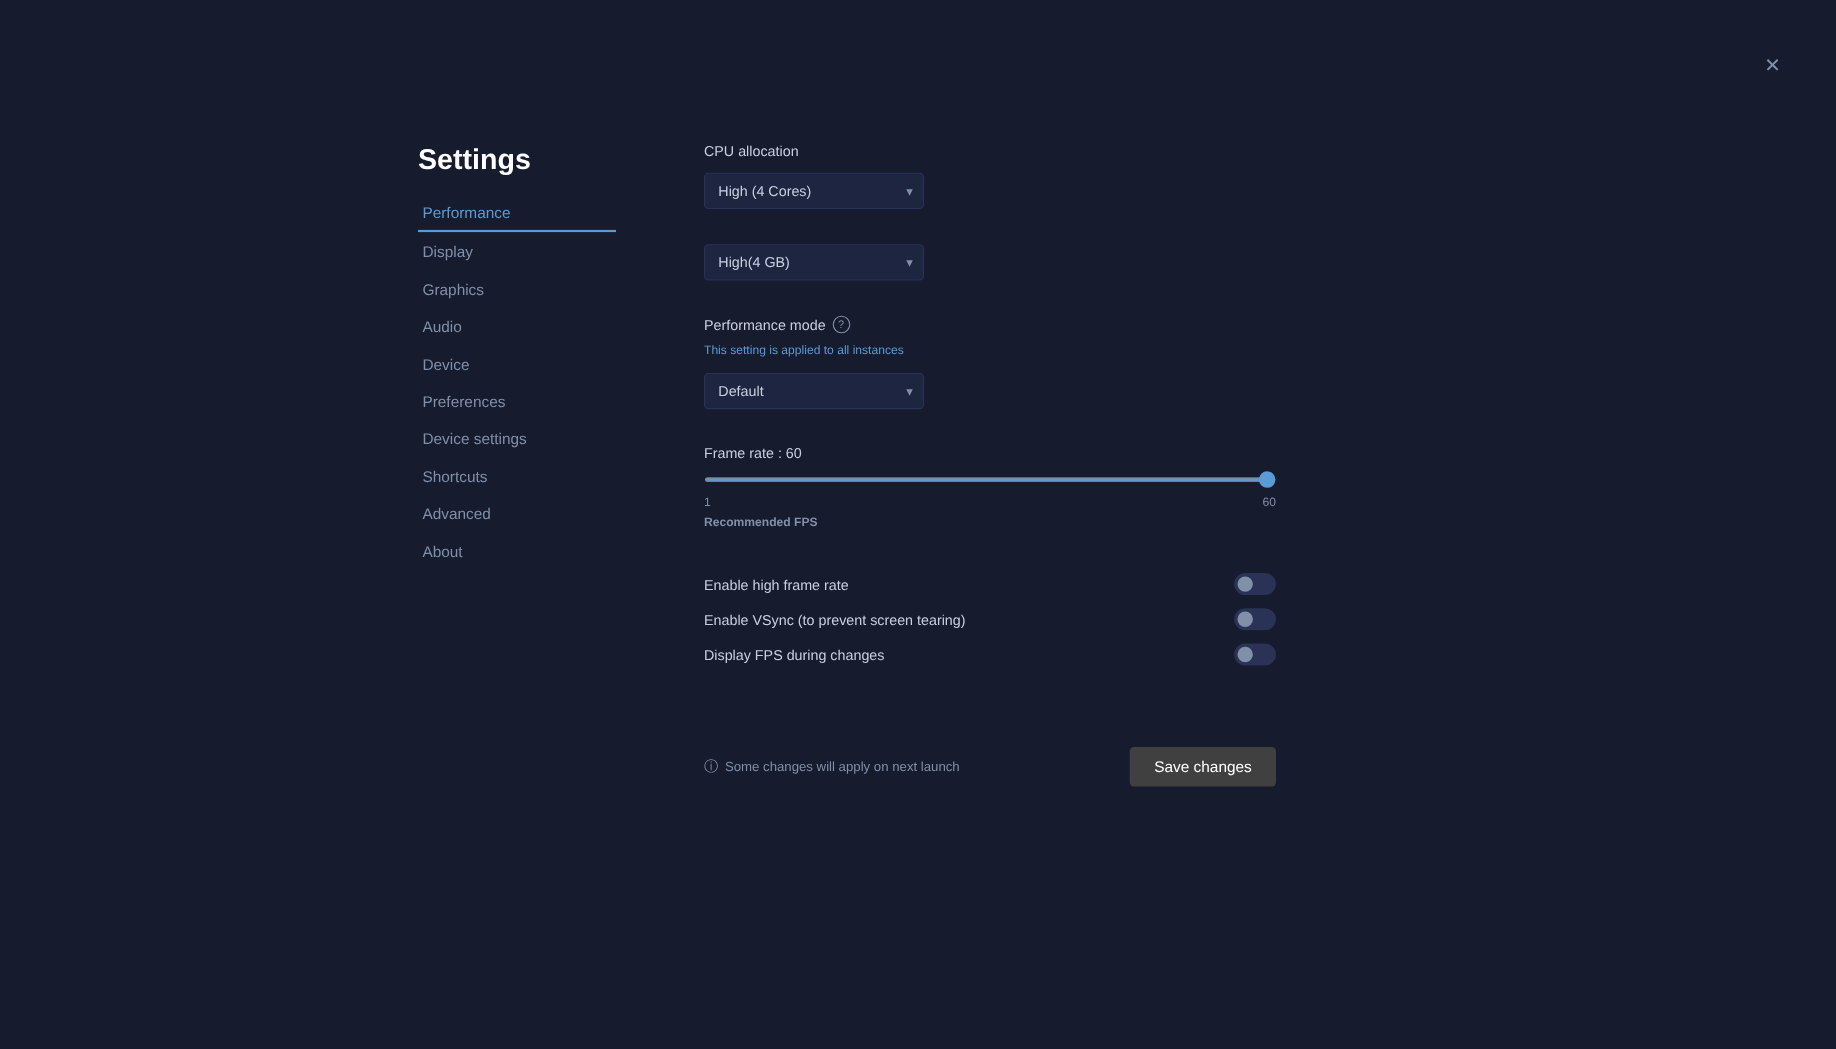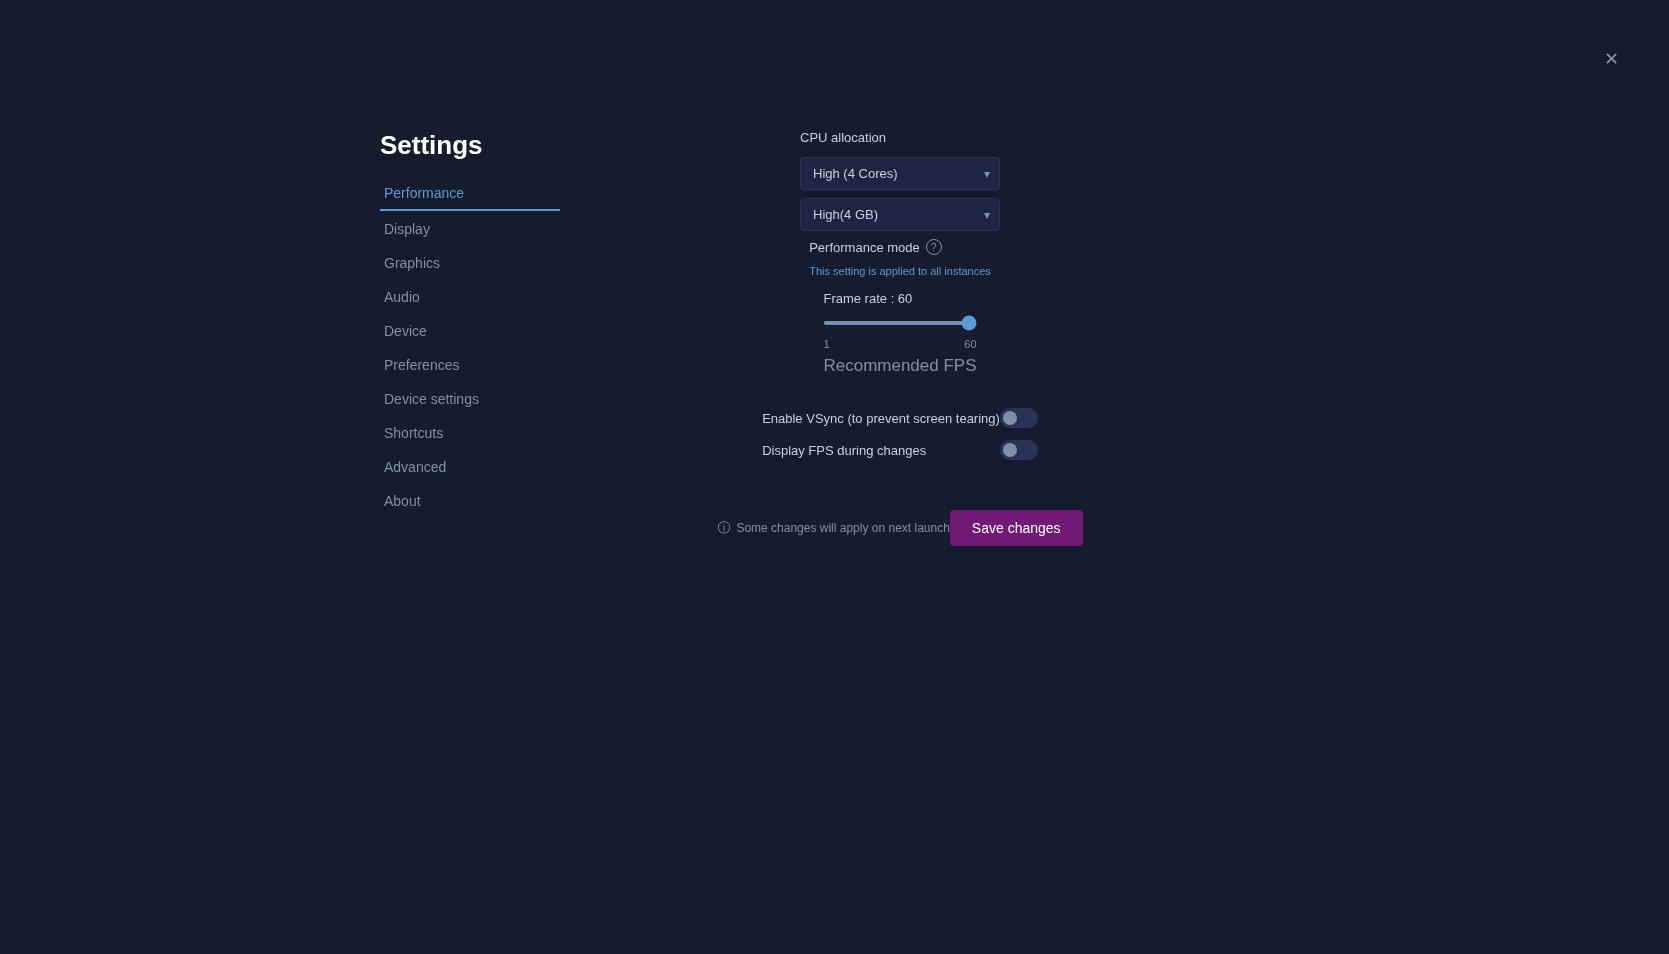--- a/index.html
+++ b/index.html
@@ -65,22 +65,21 @@
 
     .nav-item.active {
       color: #5b9bd5;
       border-bottom: 2px solid #5b9bd5;
     }
 
     .content-panel {
       flex: 1;
       display: flex;
       flex-direction: column;
-      gap: 8px;
-      align-items: center;
+      gap: 32px;
     }
 
     .settings-section {
       display: flex;
       flex-direction: column;
       gap: 8px;
     }
 
     .section-label {
       font-size: 13px;
@@ -177,24 +176,24 @@
       color: #8090a8;
     }
 
     .fps-note {
       font-size: 11px;
       color: #8090a8;
       line-height: 1.5;
     }
 
     .fps-note-title {
-      font-size: 17px;
-      color: #8090a8;
-      font-weight: 400;
-      margin-bottom: 18px;
+      font-size: 11px;
+      color: #8090a8;
+      font-weight: 700;
+      margin-bottom: 2px;
     }
 
     .toggle-row {
       display: flex;
       align-items: center;
       justify-content: space-between;
       padding: 6px 0;
     }
 
     .toggle-label {
@@ -260,21 +259,21 @@
       font-size: 12px;
       color: #8090a8;
     }
 
     .footer-note .info-icon {
       font-size: 13px;
       color: #8090a8;
     }
 
     .save-btn {
-      background: #701a75;
+      background: #404040;
       color: #ffffff;
       border: none;
       padding: 10px 22px;
       border-radius: 4px;
       font-size: 14px;
       cursor: pointer;
       font-weight: 500;
     }
 
     input[type="range"] {
@@ -328,35 +327,49 @@
         </select>
       </div>
     </div>
 
     <div class="settings-section">
       <div class="performance-mode-header">
         <span class="label">Performance mode</span>
         <div class="help-icon">?</div>
       </div>
       <div class="performance-mode-subtitle">This setting is applied to all instances</div>
+      <div class="select-wrapper">
+        <select>
+          <option>Default</option>
+          <option>High</option>
+          <option>Low</option>
+        </select>
+      </div>
     </div>
 
     <div class="frame-rate-section">
       <div class="frame-rate-label">Frame rate : 60</div>
       <div class="slider-container">
         <input type="range" min="1" max="60" value="60" style="">
       </div>
       <div class="slider-range-labels">
         <span>1</span>
         <span>60</span>
       </div>
       <div class="fps-note-title">Recommended FPS</div>
     </div>
 
     <div>
+      <div class="toggle-row">
+        <span class="toggle-label">Enable high frame rate</span>
+        <label class="toggle">
+          <input type="checkbox" style="">
+          <span class="toggle-slider"></span>
+        </label>
+      </div>
       <div class="toggle-row">
         <span class="toggle-label">Enable VSync (to prevent screen tearing)</span>
         <label class="toggle">
           <input type="checkbox" style="">
           <span class="toggle-slider"></span>
         </label>
       </div>
       <div class="toggle-row">
         <span class="toggle-label">Display FPS during changes</span>
         <label class="toggle">

